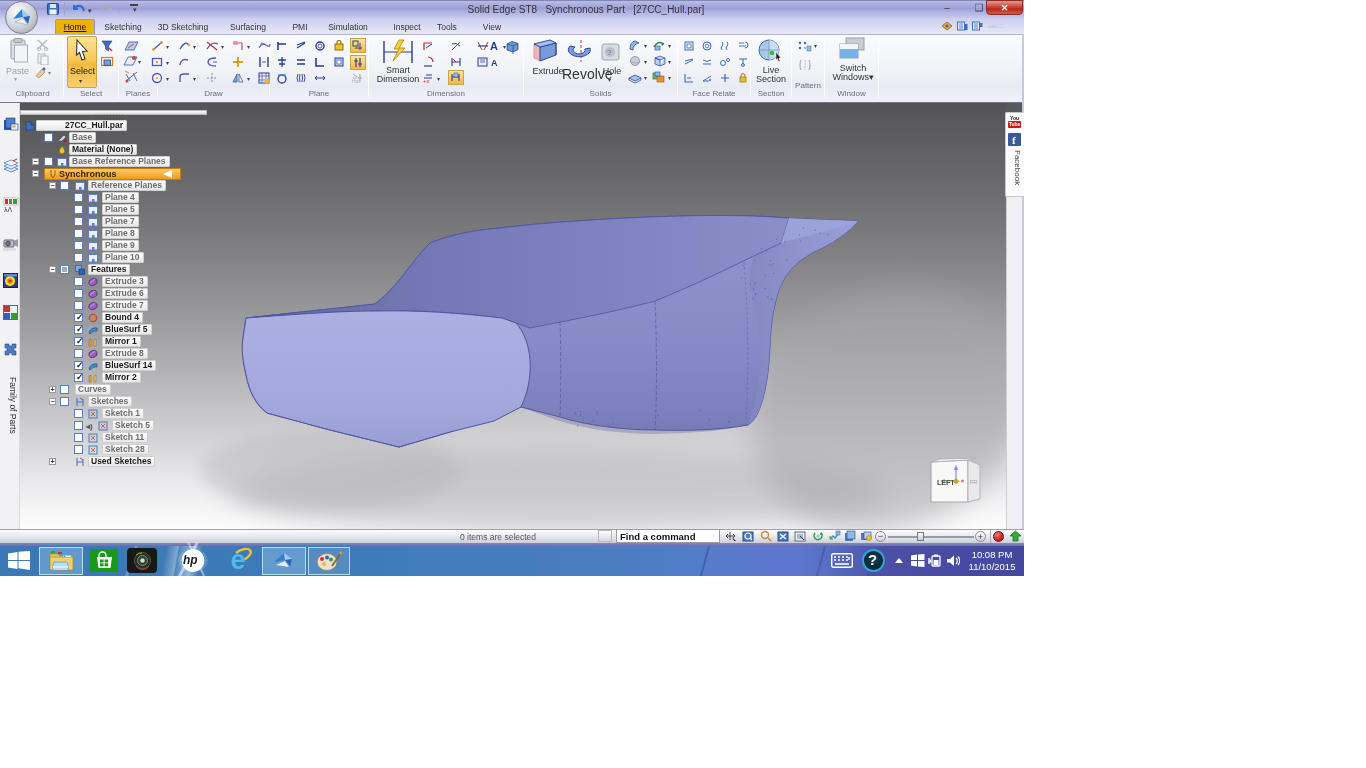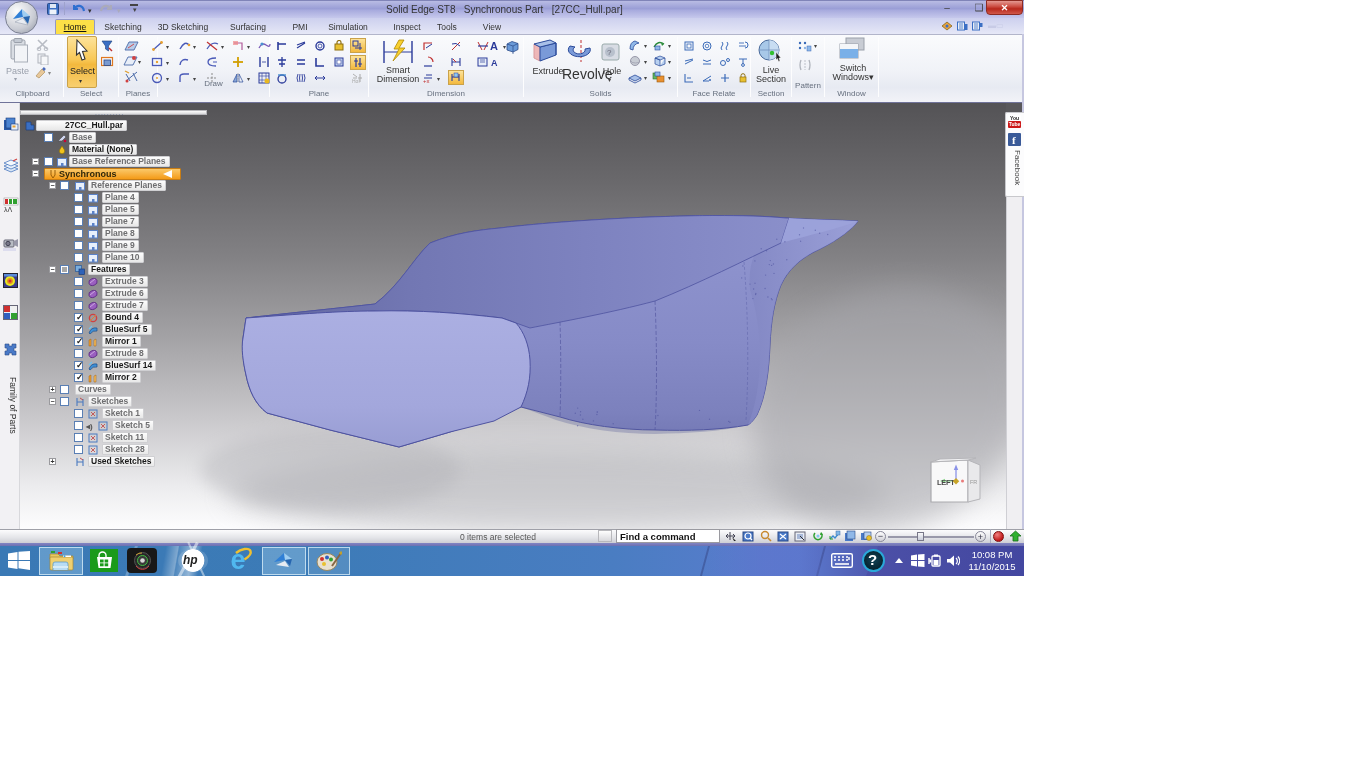--- a/index.html
+++ b/index.html
@@ -5,31 +5,31 @@
 * { margin:0; padding:0; box-sizing:border-box; }
 html,body { width:1366px; height:768px; background:#fff; font-family:"Liberation Sans",sans-serif; overflow:hidden; }
 .abs { position:absolute; }
 #desk { position:relative; width:1366px; height:768px; background:#fff; }
 #app { position:absolute; left:0; top:0; width:1024px; height:546px; }
 
 
 #titlebar { left:0; top:0; width:1024px; height:18px;
   background:linear-gradient(#b9bce4 0%, #9a9ed6 45%, #a8abde 55%, #c6c8ec 100%);
   border-top:1px solid #8084b8; }
-#titletext { left:386px; top:4px; width:400px; font-size:10px; color:#333; white-space:nowrap; }
+#titletext { left:386px; top:4px; width:400px; font-size:10px; color:#333; white-space:nowrap;text-align:center; }
 .winbtn { top:2px; height:12px; font-size:10px; color:#444; text-align:center; line-height:11px;}
 #closebtn { left:986px; top:0; width:37px; height:15px;
   background:linear-gradient(#e49890 0%, #ce5247 40%, #b8281c 60%, #d0584a 100%);
   border-radius:0 0 4px 4px; border:1px solid #8d2b22; color:#fff; font-size:9px; font-weight:bold; line-height:14px; text-align:center; }
 
 
 #tabrow { left:0; top:18px; width:1024px; height:16px;
   background:linear-gradient(#cdd0ee 0%, #dee0f4 70%, #e6e8f7 100%); }
 .tab { position:absolute; top:20px; height:14px; font-size:8.5px; color:#333; line-height:14px; }
-.tab.active { background:#fde047; border:1px solid #9298c6; border-bottom:none; border-radius:2px 2px 0 0; top:19px; height:15px; color:#111;text-decoration:underline;}
+.tab.active { background:#eab308; border:1px solid #9298c6; border-bottom:none; border-radius:2px 2px 0 0; top:19px; height:15px; color:#111;text-decoration:underline;}
 
 
 #ribbon { left:0; top:34px; width:1024px; height:69px; border-top:1px solid #b2b5ca;
   background:linear-gradient(#fafbfd 0%, #f0f2f7 55%, #e7eaf2 78%, #f2f3f8 100%);
   border-bottom:1px solid #707399; }
 .gsep { position:absolute; top:3px; height:60px; width:1px; background:#c5c9d6; border-right:1px solid #fdfdfe;}
 .glabel { position:absolute; top:54px; height:12px; font-size:8px; color:#67707f; text-align:center; line-height:12px;}
 
 
 #viewport { left:20px; top:103px; width:986px; height:426px;
@@ -126,21 +126,21 @@
 <div class="gsep" style="left:368px;top:37px;"></div>
 <div class="gsep" style="left:523px;top:37px;"></div>
 <div class="gsep" style="left:677px;top:37px;"></div>
 <div class="gsep" style="left:750px;top:37px;"></div>
 <div class="gsep" style="left:791px;top:37px;"></div>
 <div class="gsep" style="left:824px;top:37px;"></div>
 <div class="gsep" style="left:878px;top:37px;"></div>
 <div class="glabel" style="left:2px;width:61px;top:88px;">Clipboard</div>
 <div class="glabel" style="left:64px;width:54px;top:88px;">Select</div>
 <div class="glabel" style="left:119px;width:38px;top:88px;">Planes</div>
-<div class="glabel" style="left:158px;width:111px;top:78px;">Draw</div>
+<div class="glabel" style="left:158px;width:111px;top:88px;">Draw</div>
 <div class="glabel" style="left:270px;width:98px;top:88px;">Plane</div>
 <div class="glabel" style="left:369px;width:154px;top:88px;">Dimension</div>
 <div class="glabel" style="left:524px;width:153px;top:88px;">Solids</div>
 <div class="glabel" style="left:678px;width:72px;top:88px;">Face Relate</div>
 <div class="glabel" style="left:751px;width:40px;top:88px;">Section</div>
 <div class="glabel" style="left:792px;width:32px;top:80px;">Pattern</div>
 <div class="glabel" style="left:825px;width:53px;top:88px;">Window</div>
 <svg class="abs" style="left:8px;top:38px;" width="22" height="26">
         <rect x="3" y="2" width="14" height="19" rx="1.5" fill="#d9dde3" stroke="#9aa0aa"></rect>
         <rect x="6" y="0.5" width="8" height="4" rx="1" fill="#c3c9d2" stroke="#9aa0aa"></rect>

